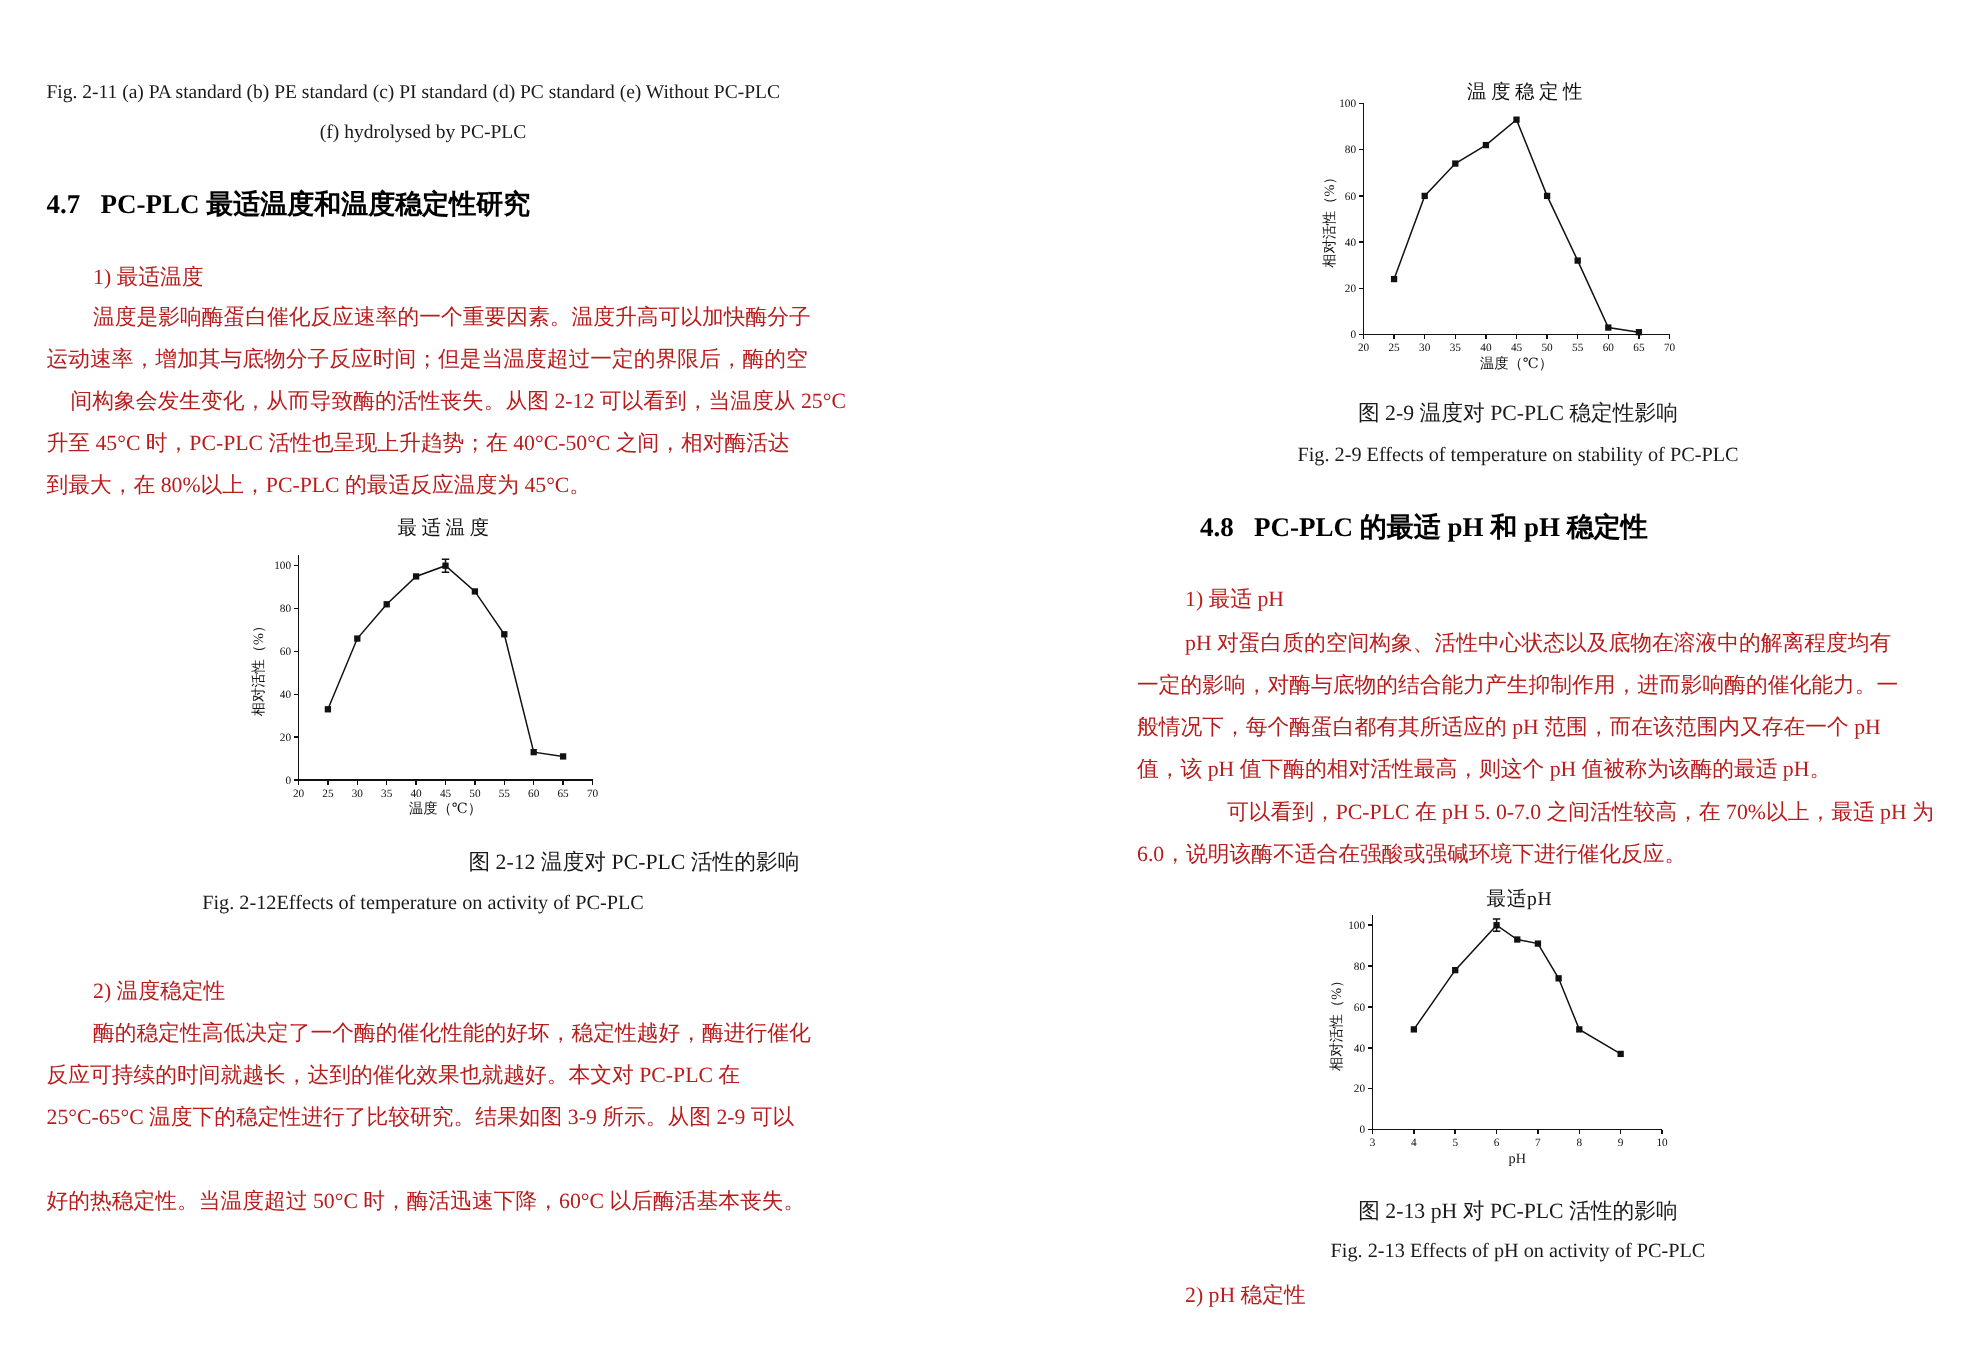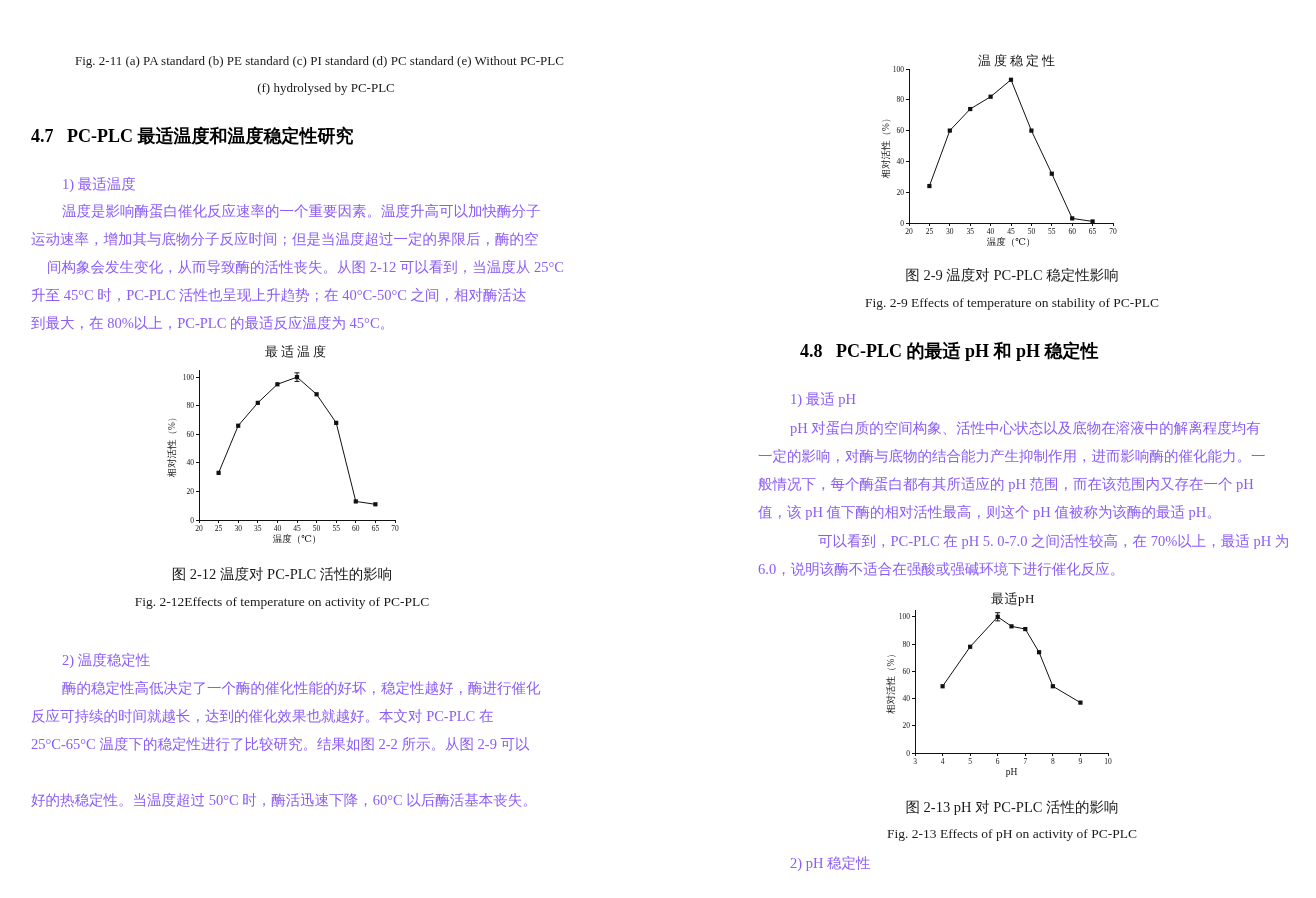--- a/index.html
+++ b/index.html
@@ -2,23 +2,23 @@
 <html><head>
 <meta charset="utf-8">
 <style>
   html,body{margin:0;padding:0;background:#ffffff;}
   #canvas{
     position:relative;width:1316px;height:898px;background:#ffffff;overflow:hidden;
     font-family:"Liberation Serif","DejaVu Serif",serif;color:#1a1a1a;
   }
   .abs{position:absolute;}
   [data-bind]{white-space:pre;}
-  .figcap{font-size:13px;color:#1a1a1a;margin-left:44px;}
+  .figcap{font-size:13px;color:#1a1a1a;}
   .h-sec{font-size:18px;font-weight:bold;color:#000;}
-  .body-line{font-size:14.5px;color:#8b5cf6;}
+  .body-line{font-size:14.5px;color:#b91c1c;}
   .cap-cn{font-size:14.5px;text-align:center;}
   .cap-en{font-size:13.5px;text-align:center;}
   .center-col{text-align:center;}
   .chart-box{position:absolute;}
   .chart-box svg{display:block;}
 </style>
 </head>
 <body>
 
 <div id="canvas">
@@ -94,28 +94,28 @@
           <rect x="110.30000000000001" y="42.185714285714276" width="4.2" height="4.2"></rect>
           <rect x="129.9" y="35.04285714285714" width="4.2" height="4.2"></rect>
           <rect x="149.5" y="52.185714285714276" width="4.2" height="4.2"></rect>
           <rect x="169.1" y="80.75714285714285" width="4.2" height="4.2"></rect>
           <rect x="188.70000000000002" y="159.32857142857142" width="4.2" height="4.2"></rect>
           <rect x="208.3" y="162.18571428571428" width="4.2" height="4.2"></rect>
         </g>
       </svg>
     </div>
 
-  <div class="abs cap-cn" style="left:31px;top:565px;width:502px;" data-bind="page_left.caption_2_12_cn">图 2-12 温度对 PC-PLC 活性的影响</div>
+  <div class="abs cap-cn" style="left:31px;top:565px;width:502px;text-align:right;" data-bind="page_left.caption_2_12_cn">图 2-12 温度对 PC-PLC 活性的影响</div>
   <div class="abs cap-en" style="left:31px;top:594px;width:502px;" data-bind="page_left.caption_2_12_en">Fig. 2-12Effects of temperature on activity of PC-PLC</div>
 
   <div class="abs body-line" style="left:62px;top:651px;" data-bind="page_left.sub2">2) 温度稳定性</div>
 
   <div class="abs body-line" style="left:62px;top:679px;" data-bind="page_left.para2_lines.0">酶的稳定性高低决定了一个酶的催化性能的好坏，稳定性越好，酶进行催化</div>
   <div class="abs body-line" style="left:31px;top:707px;" data-bind="page_left.para2_lines.1">反应可持续的时间就越长，达到的催化效果也就越好。本文对 PC-PLC 在</div>
-  <div class="abs body-line" style="left:31px;top:735px;" data-bind="page_left.para2_lines.2">25°C-65°C 温度下的稳定性进行了比较研究。结果如图 2-2 所示。从图 2-9 可以</div>
+  <div class="abs body-line" style="left:31px;top:735px;" data-bind="page_left.para2_lines.2">25°C-65°C 温度下的稳定性进行了比较研究。结果如图 3-9 所示。从图 2-9 可以</div>
   <div class="abs body-line" style="left:31px;top:791px;" data-bind="page_left.para2_lines.4">好的热稳定性。当温度超过 50°C 时，酶活迅速下降，60°C 以后酶活基本丧失。</div>
 
   <div class="chart-box" id="chart-1" style="left:880px;top:38px;width:250px;height:218px;">
       <svg width="250" height="218" xmlns="http://www.w3.org/2000/svg" font-family="&quot;Liberation Serif&quot;,&quot;DejaVu Serif&quot;,serif">
         <text x="138" y="27" text-anchor="middle" font-size="13" style="letter-spacing:3px" fill="#111111">温度稳定性</text>
         <g stroke="#111111" stroke-width="1" shape-rendering="crispEdges">
           <line x1="29" y1="31" x2="29" y2="185"></line>
           <line x1="29" y1="185" x2="233" y2="185"></line>
           <line x1="29" y1="185" x2="29" y2="188"></line>
           <line x1="49.400000000000006" y1="185" x2="49.400000000000006" y2="188"></line>

